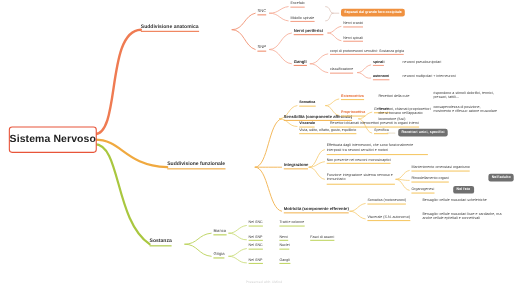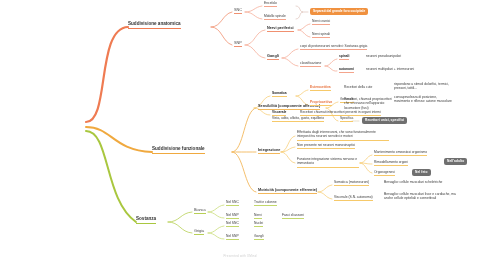--- a/index.html
+++ b/index.html
@@ -134,20 +134,23 @@
 
       <path d="M168,222 C180,222 180,213 192,212" stroke="#b8d055" stroke-width=".8"></path>
       <path d="M168,222 C180,222 180,232 192,233" stroke="#b8d055" stroke-width=".8"></path>
       <path d="M208,212 C216,212 216,206 224,205" stroke="#c3d86a" stroke-width=".7"></path>
       <path d="M208,212 C216,212 216,218 224,218" stroke="#c3d86a" stroke-width=".7"></path>
       <path d="M208,233 C216,233 216,227 224,226" stroke="#c3d86a" stroke-width=".7"></path>
       <path d="M208,233 C216,233 216,239 224,239" stroke="#c3d86a" stroke-width=".7"></path>
     </g>
   </svg>
 
+  <div class="node root">
+    <span>Sistema Nervoso</span>
+  </div>
 
   <div class="node bt u-o" style="left:128px;top:22px;">
     <span>Suddivisione anatomica</span>
   </div>
 
   <div class="node mt u-o pl" style="left:234px;top:8px;">
     <span>SNC</span>
   </div>
   <div class="node lf u-o" style="left:264px;top:2px;">
     <span>Encefalo</span>

